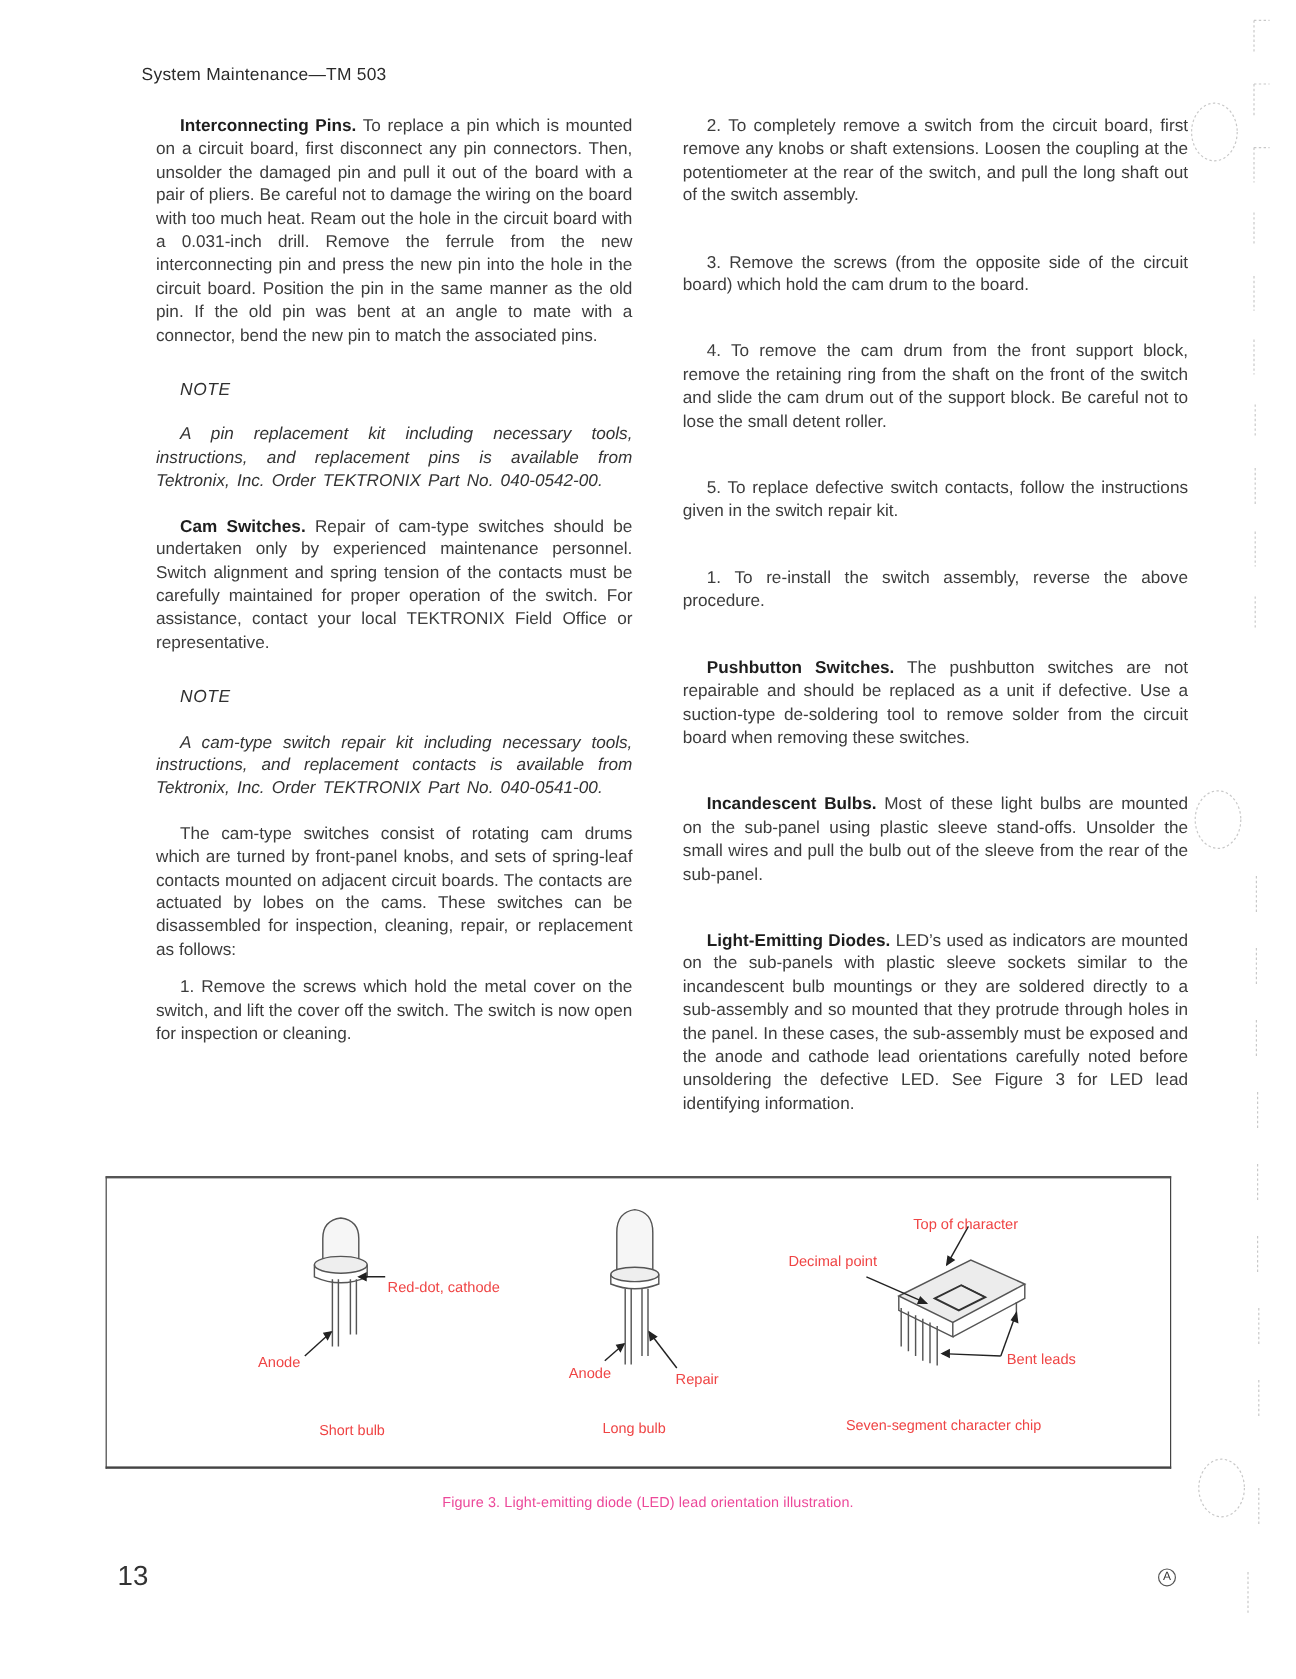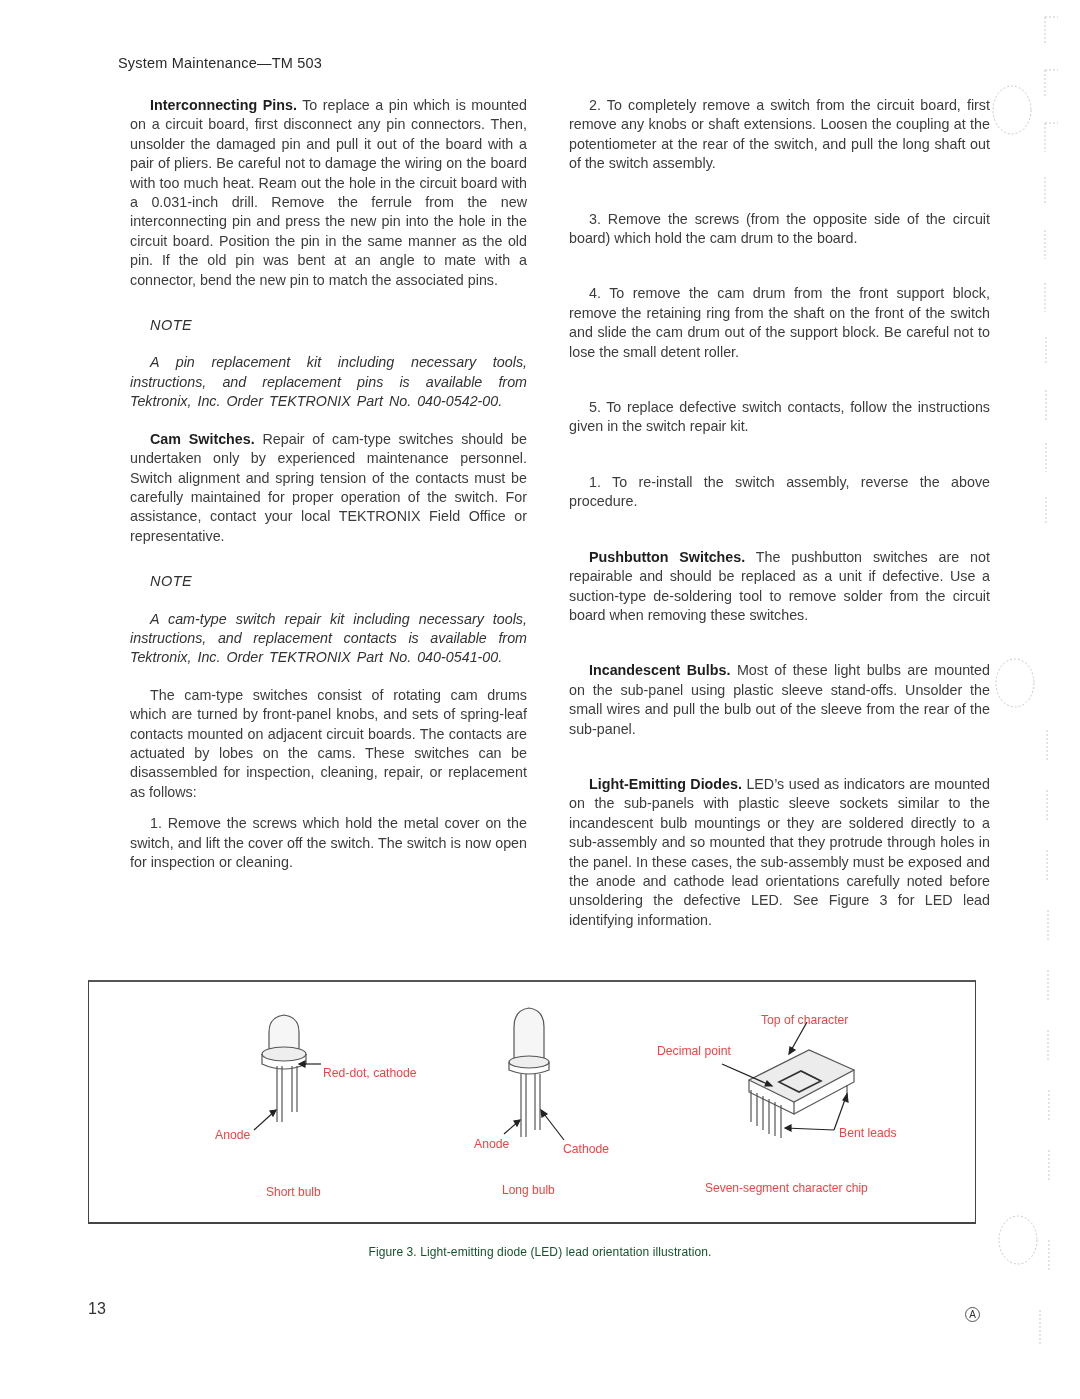--- a/index.html
+++ b/index.html
@@ -33,24 +33,24 @@
     border: 1.5px solid #444; border-top: 2px solid #555; border-bottom: 2px solid #444;
     box-sizing: border-box;
   }
   .figure-box svg { position: absolute; left: 0; top: 0; }
   .fig-label {
     position: absolute; font-size: 12.2px; color: #ef4444; white-space: nowrap;
   }
   .fig-sub { font-size: 12px; }
   .caption {
     position: absolute; top: 1245px; left: 0; width: 1080px; text-align: center;
-    font-size: 12px; color: #14532d; letter-spacing: 0.1px;
+    font-size: 12px; color: #ec4899; letter-spacing: 0.1px;
   }
   .page-number {
-    position: absolute; left: 88px; top: 1300px; font-size: 16px; color: #333;
+    position: absolute; left: 98px; top: 1300px; font-size: 23px; color: #333;
   }
   .rev-mark {
     position: absolute; left: 965px; top: 1307px; width: 13px; height: 13px;
     border: 1px solid #555; border-radius: 50%; font-size: 10px; line-height: 13px;
     text-align: center; color: #333;
   }
   .margin-marks { position: absolute; left: 990px; top: 0; }
 </style>
 </head>
 <body>
@@ -144,21 +144,21 @@
       <line x1="745" y1="148" x2="696" y2="146" stroke="#222"></line>
       <path d="M696 146 l6 -3 l0 6 z" fill="#222" stroke="#222"></path>
       <line x1="745" y1="148" x2="758" y2="112" stroke="#222"></line>
       <path d="M758 112 l-4 6 l5 2 z" fill="#222" stroke="#222"></path>
     </g>
   </svg>
   <div class="fig-label" style="left:234px;top:84px;">Red-dot, cathode</div>
   <div class="fig-label" style="left:126px;top:146px;">Anode</div>
   <div class="fig-label fig-sub" style="left:154px;top:203px;margin-left:23px;">Short bulb</div>
   <div class="fig-label" style="left:385px;top:155px;">Anode</div>
-  <div class="fig-label" style="left:474px;top:160px;">Cathode</div>
+  <div class="fig-label" style="left:474px;top:160px;">Repair</div>
   <div class="fig-label fig-sub" style="left:413px;top:201px;">Long bulb</div>
   <div class="fig-label" style="left:672px;top:31px;">Top of character</div>
   <div class="fig-label" style="left:568px;top:62px;">Decimal point</div>
   <div class="fig-label" style="left:750px;top:144px;">Bent leads</div>
   <div class="fig-label fig-sub" style="left:616px;top:199px;">Seven-segment character chip</div>
 </div>
 
 <div class="caption">Figure 3.  Light-emitting diode (LED) lead orientation illustration.</div>
 
 <div class="page-number">13</div>

